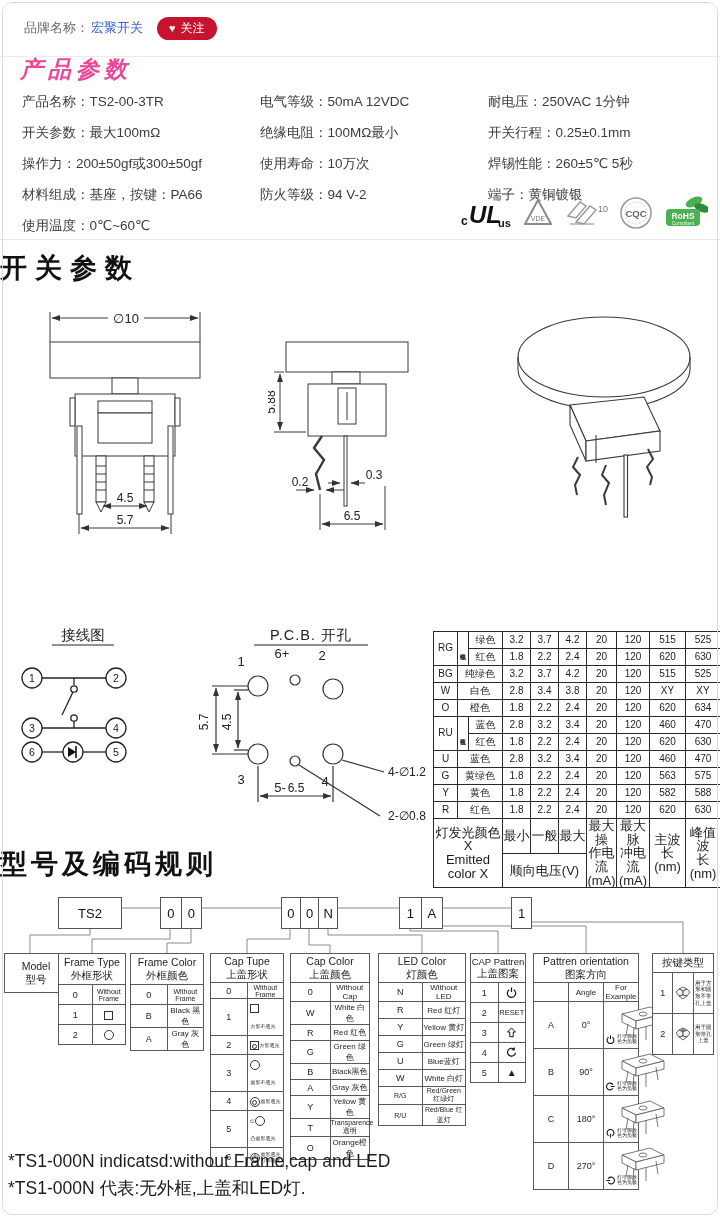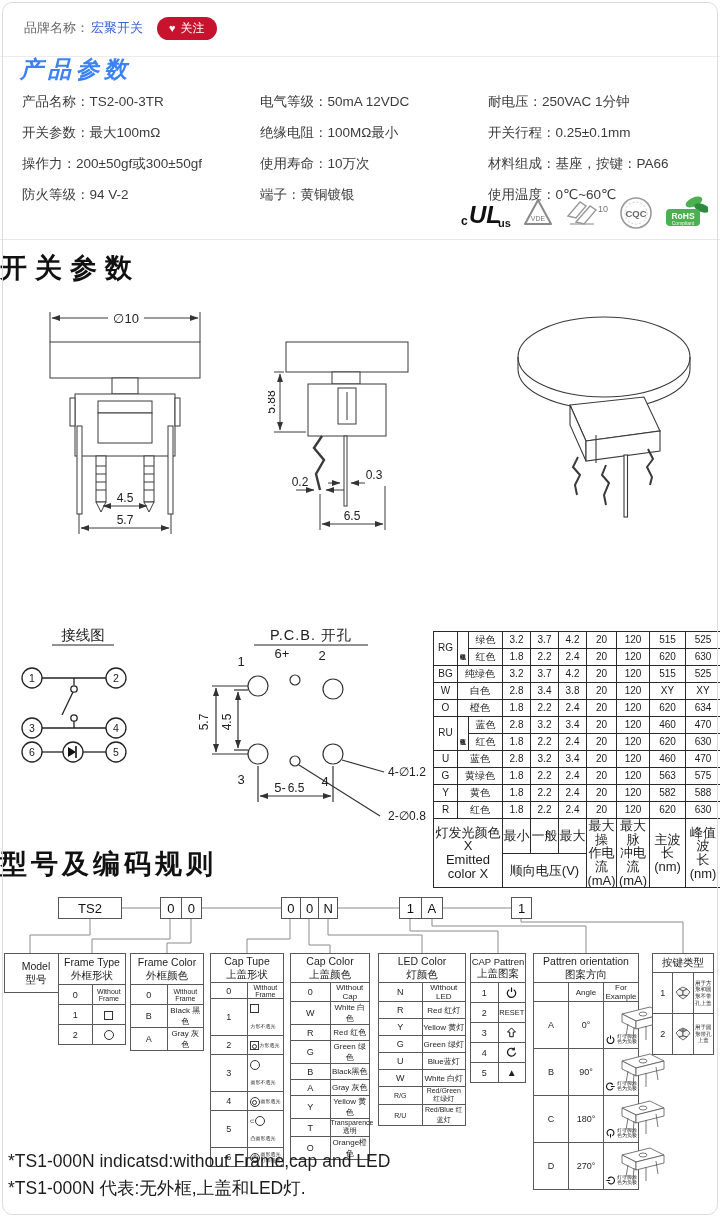--- a/index.html
+++ b/index.html
@@ -13,40 +13,40 @@
              display:flex;align-items:center;padding-left:24px;box-sizing:border-box;font-size:13px;}
   .brand-label{color:#666;}
   .brand-name{color:#3a62d8;margin-left:2px;cursor:pointer;}
   .follow-btn{margin-left:14px;background:#c8132e;color:#fff;border:none;border-radius:12px;
               height:23px;padding:0 12px;font-size:12px;display:inline-flex;align-items:center;gap:5px;cursor:pointer;}
   .follow-heart{font-size:11px;line-height:1;}
 
   
   .params{position:absolute;top:48px;left:0;right:0;height:192px;border-bottom:1px solid #e7e7e7;box-sizing:border-box;}
   .params-title{position:absolute;left:20px;top:6px;font-family:Liberation Mono, monospace;font-style:italic;
-                font-weight:700;font-size:23px;color:#3b82f6;letter-spacing:5px;}
+                font-weight:700;font-size:23px;color:#ec4899;letter-spacing:5px;}
   .params-grid{position:absolute;left:22px;top:38px;right:10px;display:grid;
                grid-template-columns:238px 228px 1fr;grid-auto-rows:31px;align-items:center;
                font-size:13.5px;color:#3c3c3c;}
   .certs{position:absolute;right:12px;top:146px;display:flex;align-items:center;gap:10px;}
 
   
   .big-title{position:absolute;left:0;right:0;text-align:left;font-size:27px;font-weight:bold;color:#111;}
 
   
   .led-table{position:absolute;left:433px;top:631px;border-collapse:collapse;table-layout:fixed;width:287px;
              font-size:10px;color:#1c1c1c;}
   .led-table td{border:1px solid #2a2a2a;text-align:center;padding:0;height:16px;line-height:1.05;}
   .led-table .vt{writing-mode:vertical-rl;text-orientation:upright;font-size:6px;line-height:1;letter-spacing:0;}
   .led-table .ft td{font-size:13px;}
   .pre{white-space:pre-line;}
 
   
   .coding{position:absolute;top:893px;left:0;right:0;height:324px;}
-  .pbox{position:absolute;top:4px;height:22px;border:1px solid #555;display:flex;box-sizing:border-box;
+  .pbox{position:absolute;top:4px;height:32px;border:1px solid #555;display:flex;box-sizing:border-box;
         font-size:13px;color:#111;background:#fff;}
   .pbox .cell{flex:1;display:flex;align-items:center;justify-content:center;border-left:1px solid #555;}
   .pbox .cell:first-child{border-left:none;}
   .ct{position:absolute;top:60px;border-collapse:collapse;table-layout:fixed;background:#fff;color:#1e1e1e;}
   .ct th,.ct td{border:1px solid #595959;padding:0;text-align:center;vertical-align:middle;font-weight:normal;}
   .hl{font-size:10.5px;line-height:1.25;}
   .cd{font-size:9px;}
   .sl{font-size:8px;}
   .sl7{font-size:7px;}
   .note{font-size:5px;line-height:1.15;text-align:left;display:inline-block;vertical-align:middle;margin-left:1px;color:#222;}
@@ -79,20 +79,21 @@
   <div class="params-title">产品参数</div>
   <div class="params-grid">
     <div>产品名称：TS2-00-3TR</div>
     <div>电气等级：50mA  12VDC</div>
     <div>耐电压：250VAC  1分钟</div>
     <div>开关参数：最大100mΩ</div>
     <div>绝缘电阻：100MΩ最小</div>
     <div>开关行程：0.25±0.1mm</div>
     <div>操作力：200±50gf或300±50gf</div>
     <div>使用寿命：10万次</div>
+    <div>焊锡性能：260±5℃  5秒</div>
     <div>材料组成：基座，按键：PA66</div>
     <div>防火等级：94 V-2</div>
     <div>端子：黄铜镀银</div>
     <div>使用温度：0℃~60℃</div>
     <div></div>
     <div></div>
   </div>
   <div class="certs">
     <svg width="52" height="38" viewBox="0 0 52 38">
       <text x="1" y="31" font-size="12" font-weight="bold" fill="#111">c</text>

